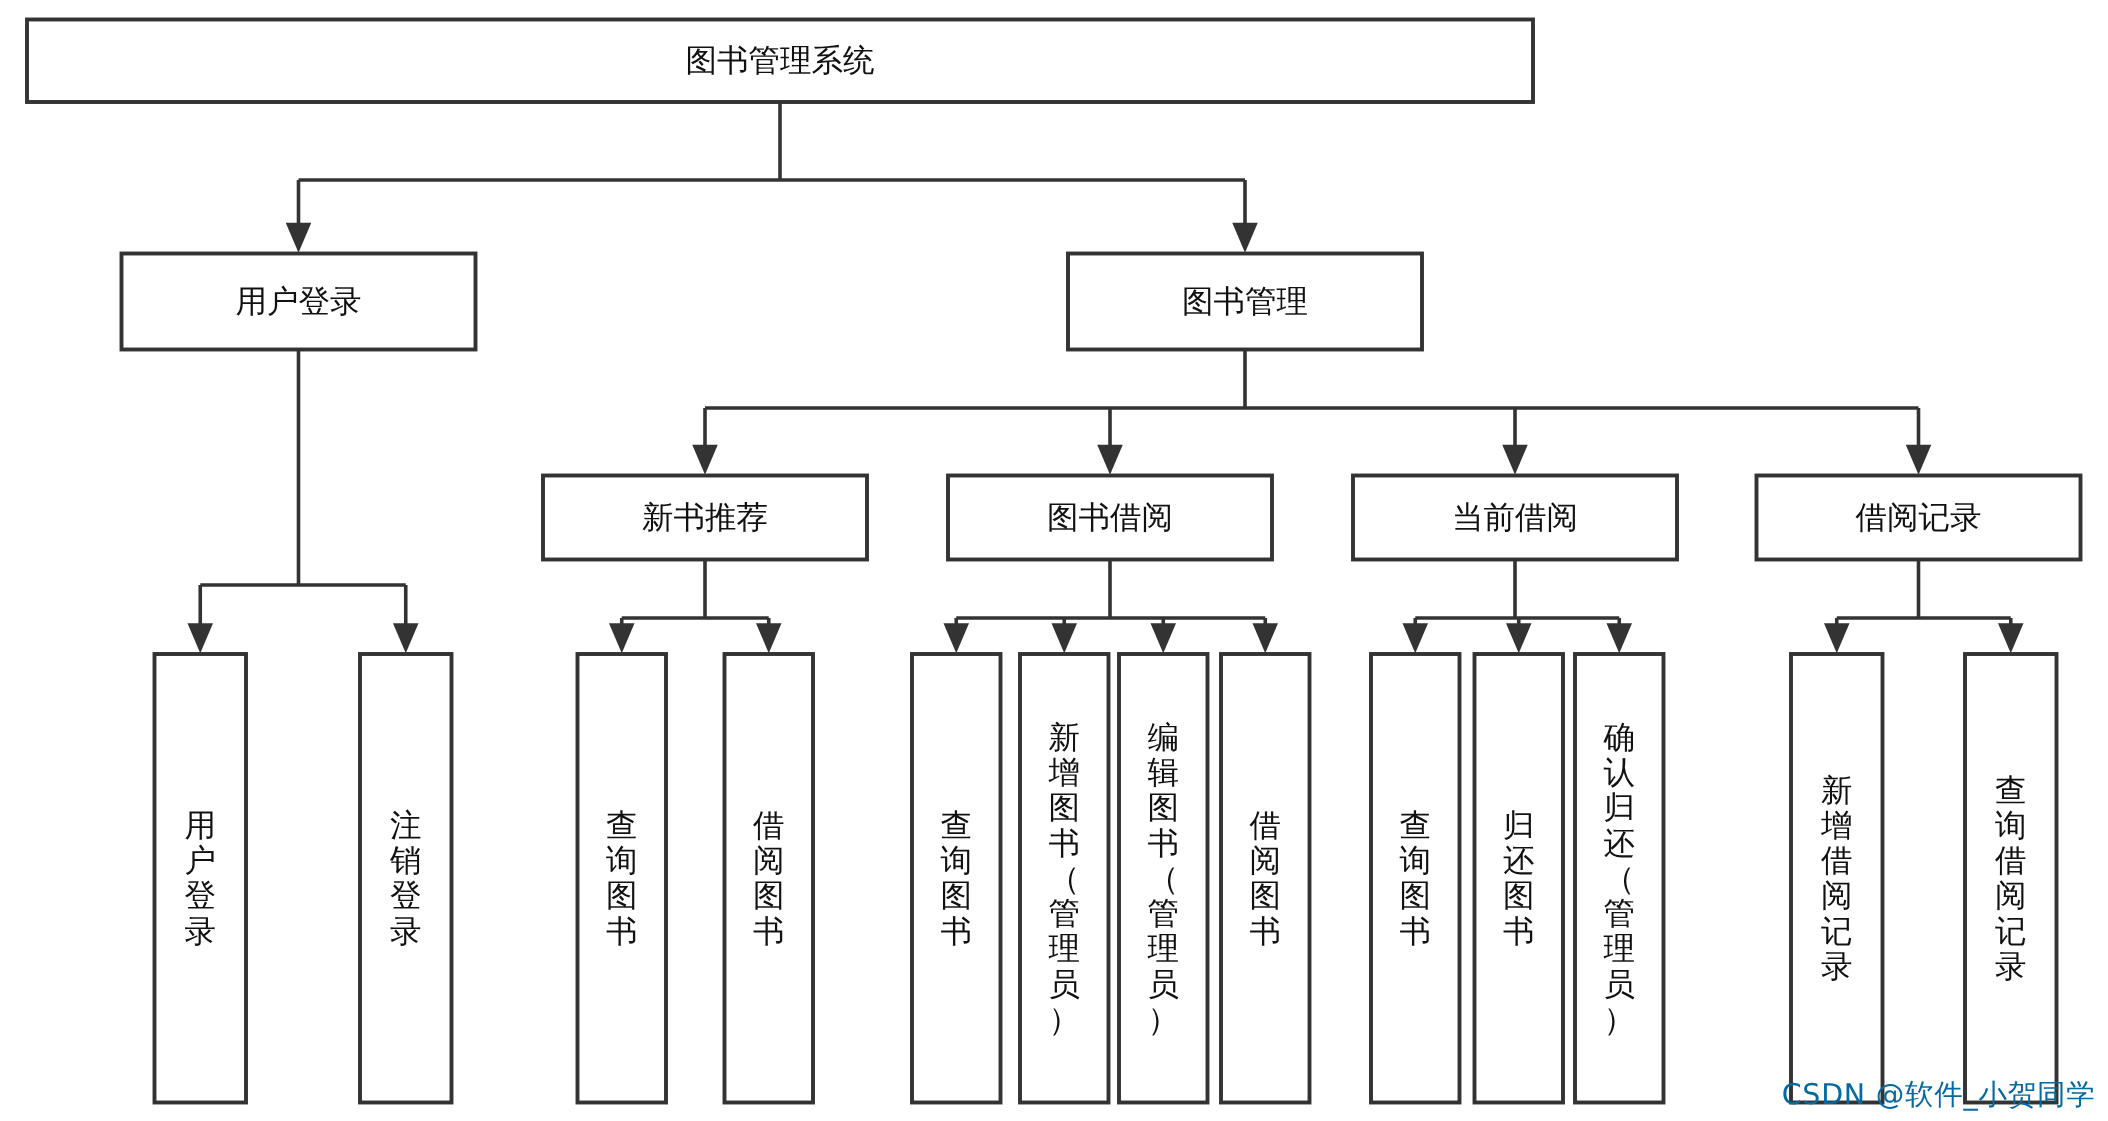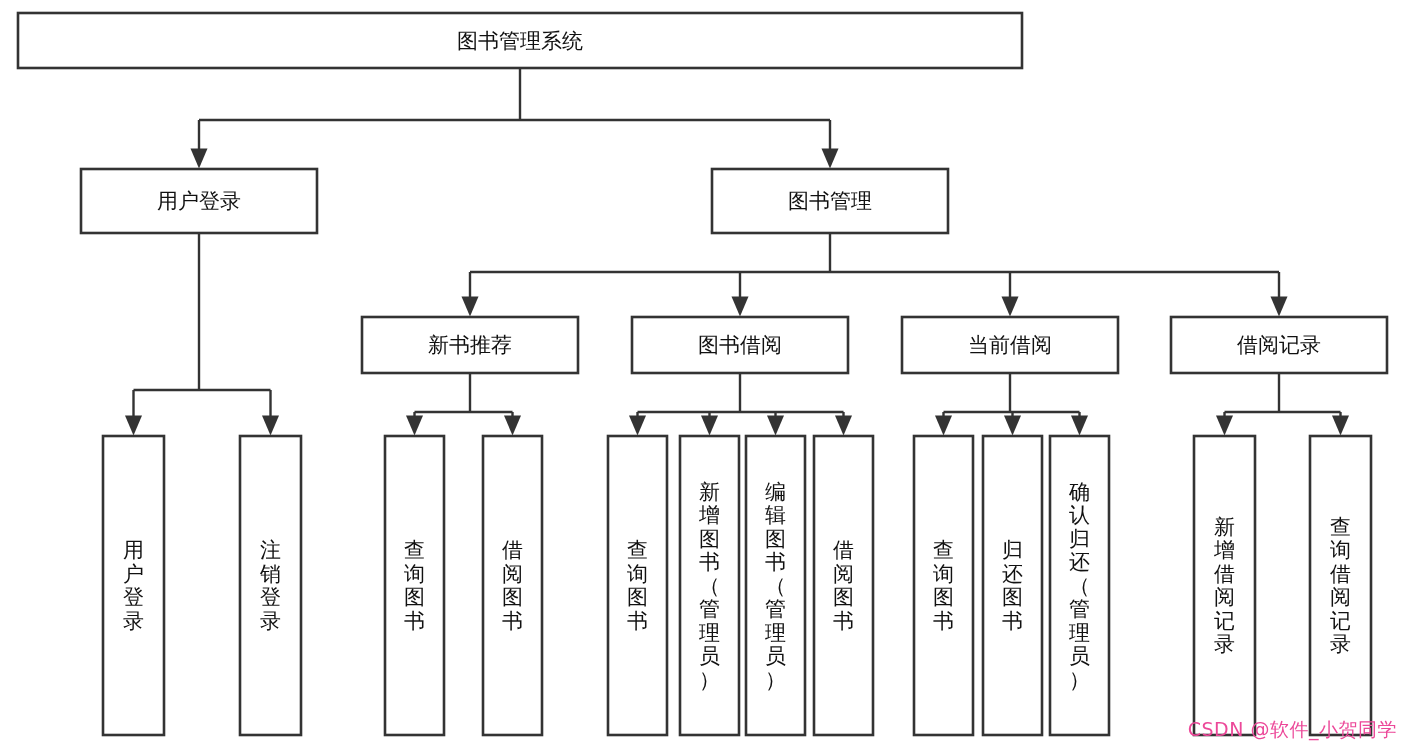--- a/index.html
+++ b/index.html
@@ -56,21 +56,21 @@
     font-size: 21px;
     fill: #111111;
     text-anchor: middle;
   }
   .watermark-text {
     position: absolute;
     right: 8px;
     bottom: 4px;
     font-family: "DejaVu Sans", "Liberation Sans", sans-serif;
     font-size: 19px;
-    color: #ec4899;
+    color: #0369a1;
     white-space: nowrap;
     letter-spacing: 0.5px;
     pointer-events: none;
   }
 </style>
 </head>
 <body>
 
 <div id="diagram-root">
 

